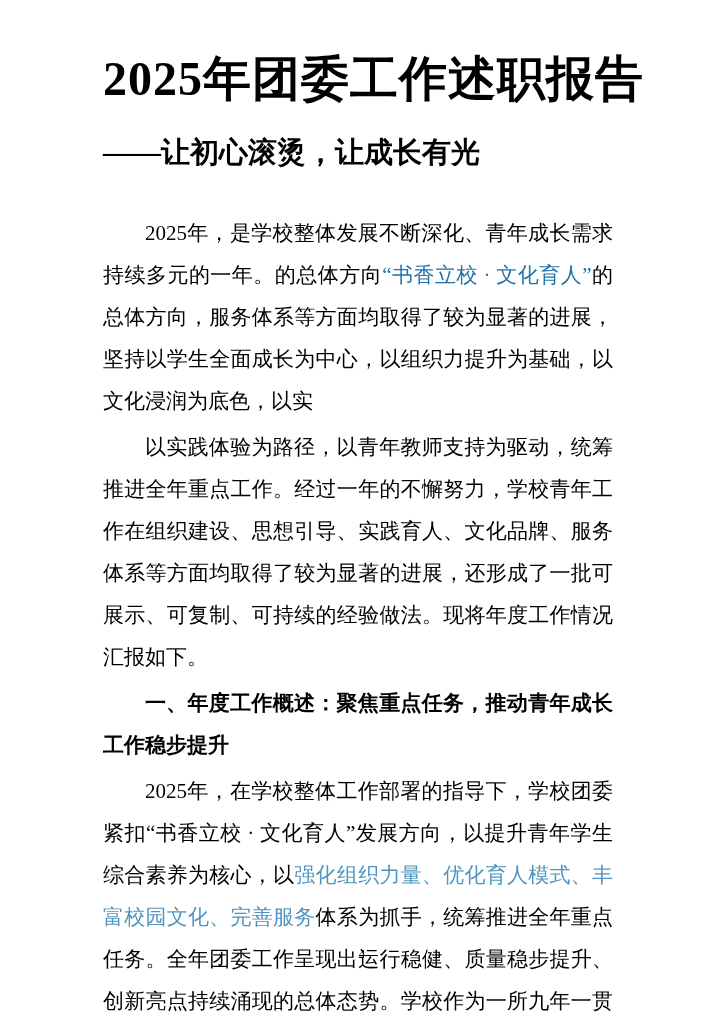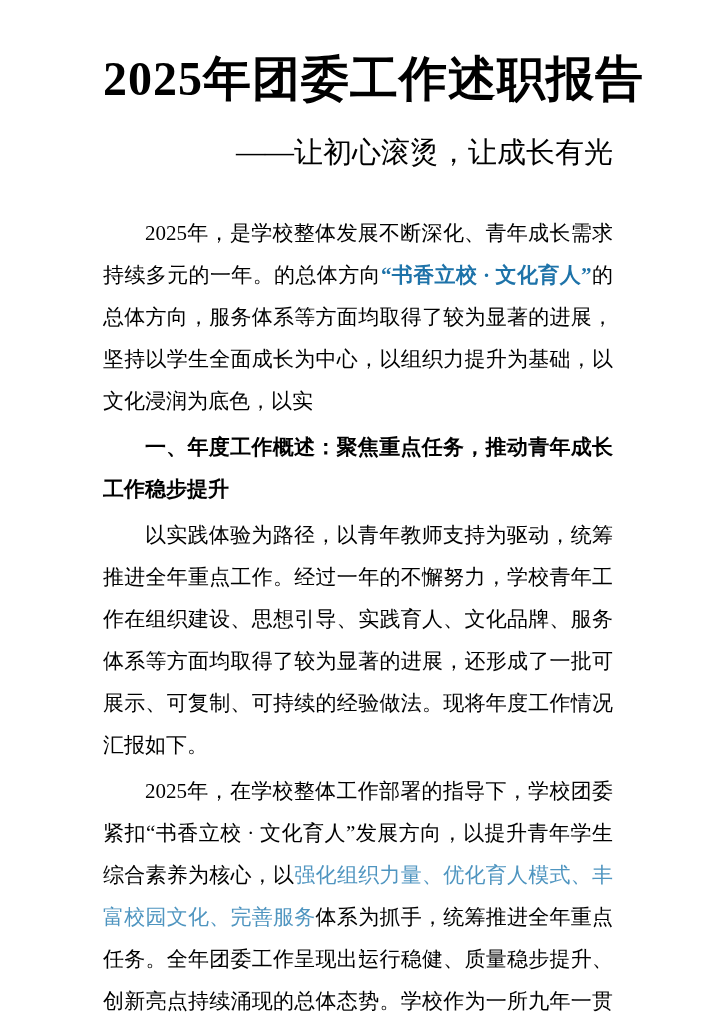--- a/index.html
+++ b/index.html
@@ -31,59 +31,59 @@
     font-size: 48px;
     font-weight: bold;
     text-align: center;
     line-height: 1.3;
     letter-spacing: 1px;
     white-space: nowrap;
   }
   .doc-subtitle {
     margin: 24px 0 0 0;
     font-size: 29px;
-    font-weight: normal;
-    text-align: right;
+    font-weight: bold;
+    text-align: left;
     line-height: 1.3;
   }
   .doc-body {
     margin-top: 40px;
     font-size: 21px;
     line-height: 42px;
     text-align: justify;
     text-justify: inter-ideograph;
   }
   .para {
     margin: 0 0 4px 0;
     text-indent: 2em;
   }
   .para.heading {
     font-weight: bold;
   }
   .seg-normal { color: var(--text); }
-  .seg-accent-bold { color: var(--accent-blue-bold); font-weight: bold; }
+  .seg-accent-bold { color: var(--accent-blue-bold); font-weight: normal; }
   .seg-accent-light { color: var(--accent-blue-light); }
   .page-number {
     position: absolute;
     left: 0;
     right: 0;
     bottom: 62px;
     text-align: center;
     font-size: 13px;
     color: var(--text);
   }
 </style>
 </head>
 <body>
 
 <div class="page">
   <div class="content">
     <h1 class="doc-title">2025年团委工作述职报告</h1>
     <h2 class="doc-subtitle">——让初心滚烫，让成长有光</h2>
     <div class="doc-body" id="doc-body">
         <p class="para"><span class="seg-normal">2025年，是学校整体发展不断深化、青年成长需求持续多元的一年。的总体方向</span><span class="seg-accent-bold">“书香立校 · 文化育人”</span><span class="seg-normal">的总体方向，服务体系等方面均取得了较为显著的进展，坚持以学生全面成长为中心，以组织力提升为基础，以文化浸润为底色，以实</span></p>
+        <p class="para"><span class="seg-normal">以实践体验为路径，以青年教师支持为驱动，统筹推进全年重点工作。经过一年的不懈努力，学校青年工作在组织建设、思想引导、实践育人、文化品牌、服务体系等方面均取得了较为显著的进展，还形成了一批可展示、可复制、可持续的经验做法。现将年度工作情况汇报如下。</span></p>
         <p class="para heading"><span class="seg-normal">一、年度工作概述：聚焦重点任务，推动青年成长工作稳步提升</span></p>
-        <p class="para"><span class="seg-normal">以实践体验为路径，以青年教师支持为驱动，统筹推进全年重点工作。经过一年的不懈努力，学校青年工作在组织建设、思想引导、实践育人、文化品牌、服务体系等方面均取得了较为显著的进展，还形成了一批可展示、可复制、可持续的经验做法。现将年度工作情况汇报如下。</span></p>
         <p class="para"><span class="seg-normal">2025年，在学校整体工作部署的指导下，学校团委紧扣“书香立校 · 文化育人”发展方向，以提升青年学生综合素养为核心，以</span><span class="seg-accent-light">强化组织力量、优化育人模式、丰富校园文化、完善服务</span><span class="seg-normal">体系为抓手，统筹推进全年重点任务。全年团委工作呈现出运行稳健、质量稳步提升、创新亮点持续涌现的总体态势。学校作为一所九年一贯制书香校园，共有学生2070</span></p>
       </div>
   </div>
   <div class="page-number">4</div>
 </div>
 
 </body></html>

